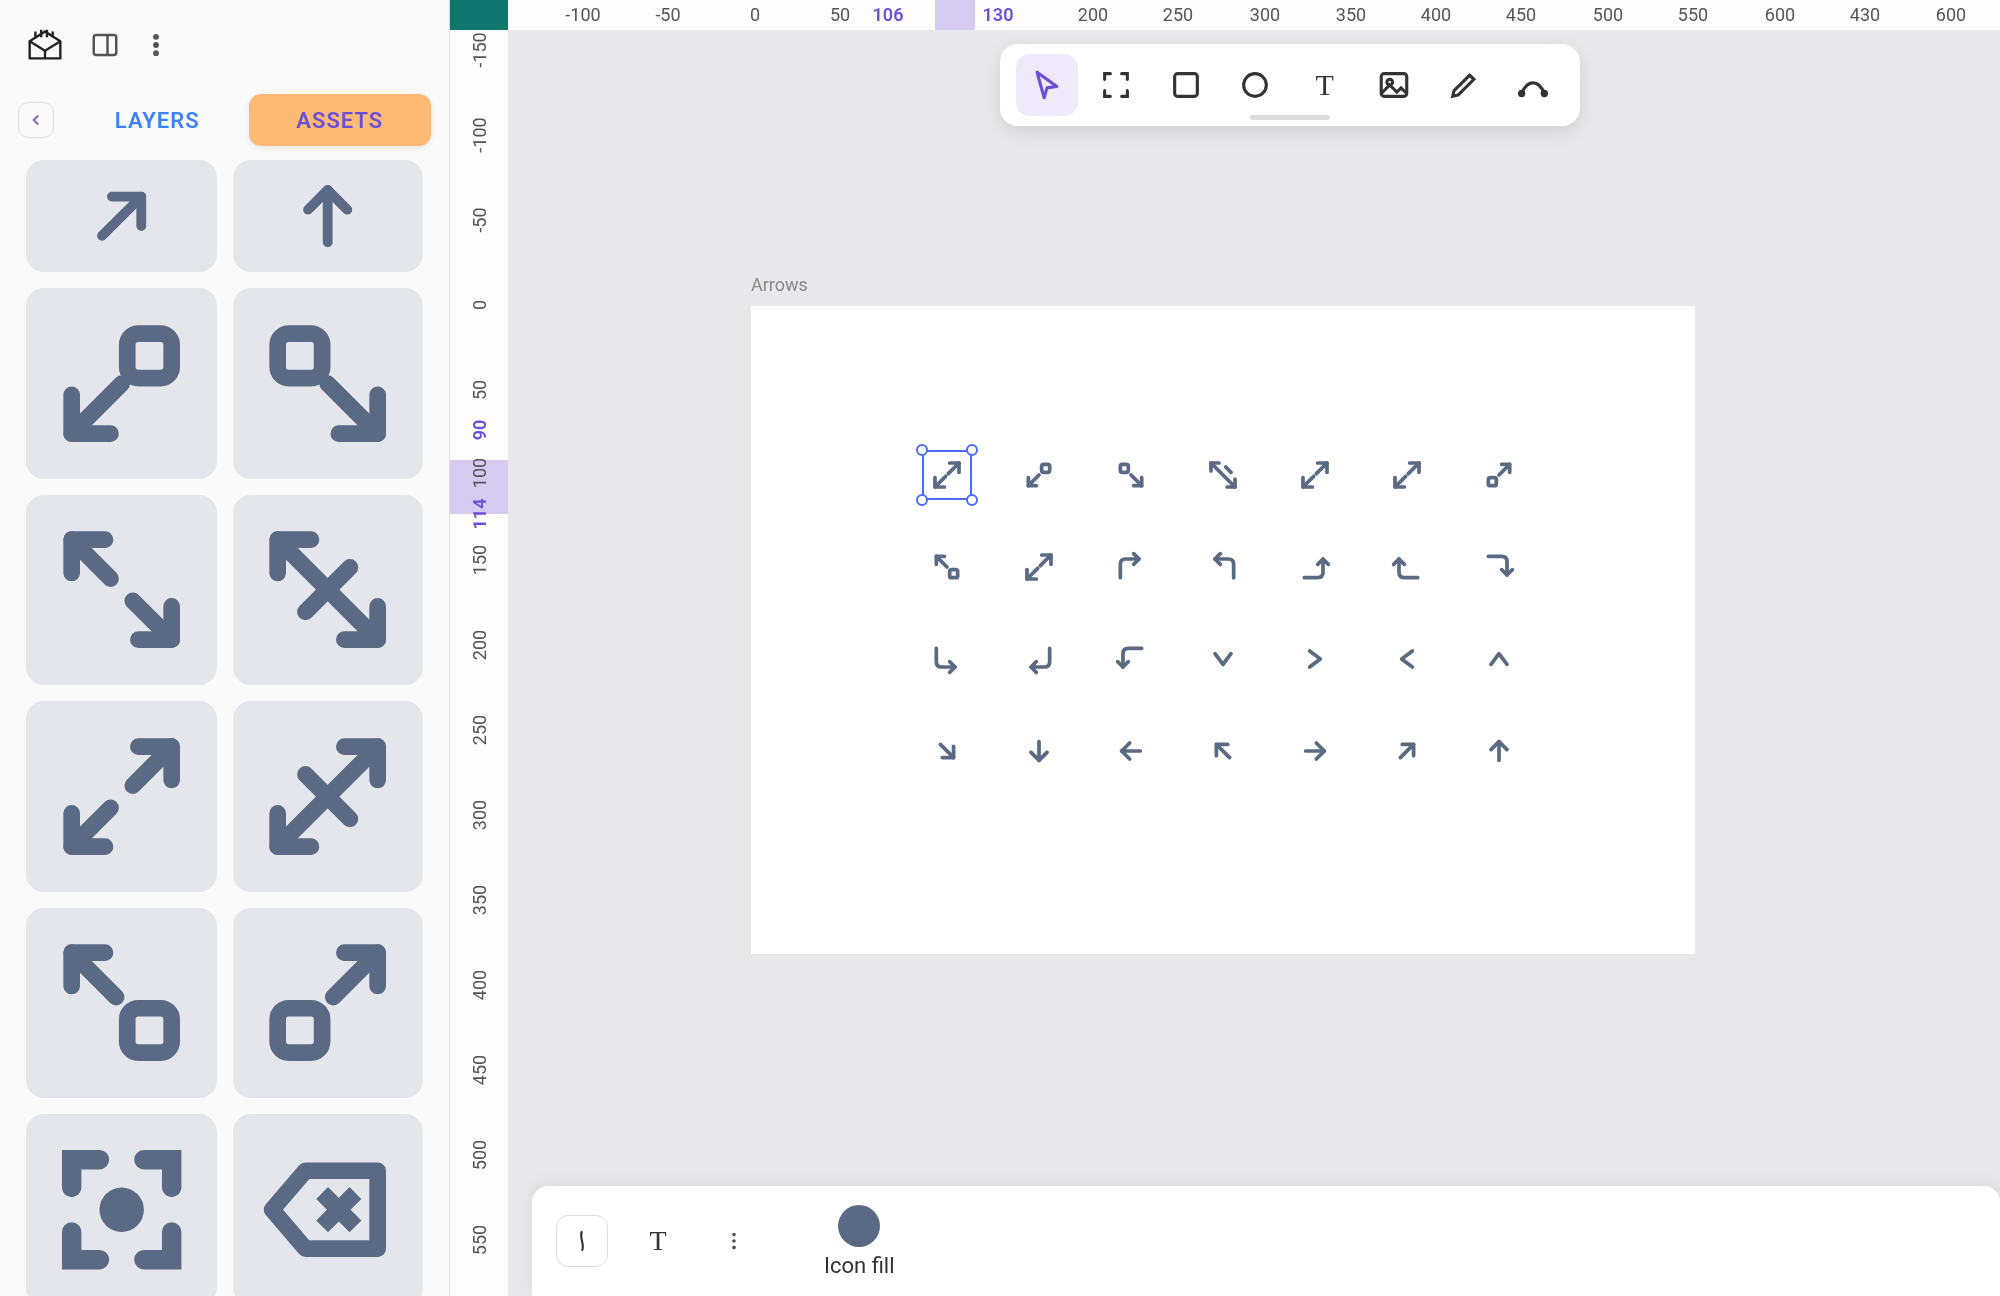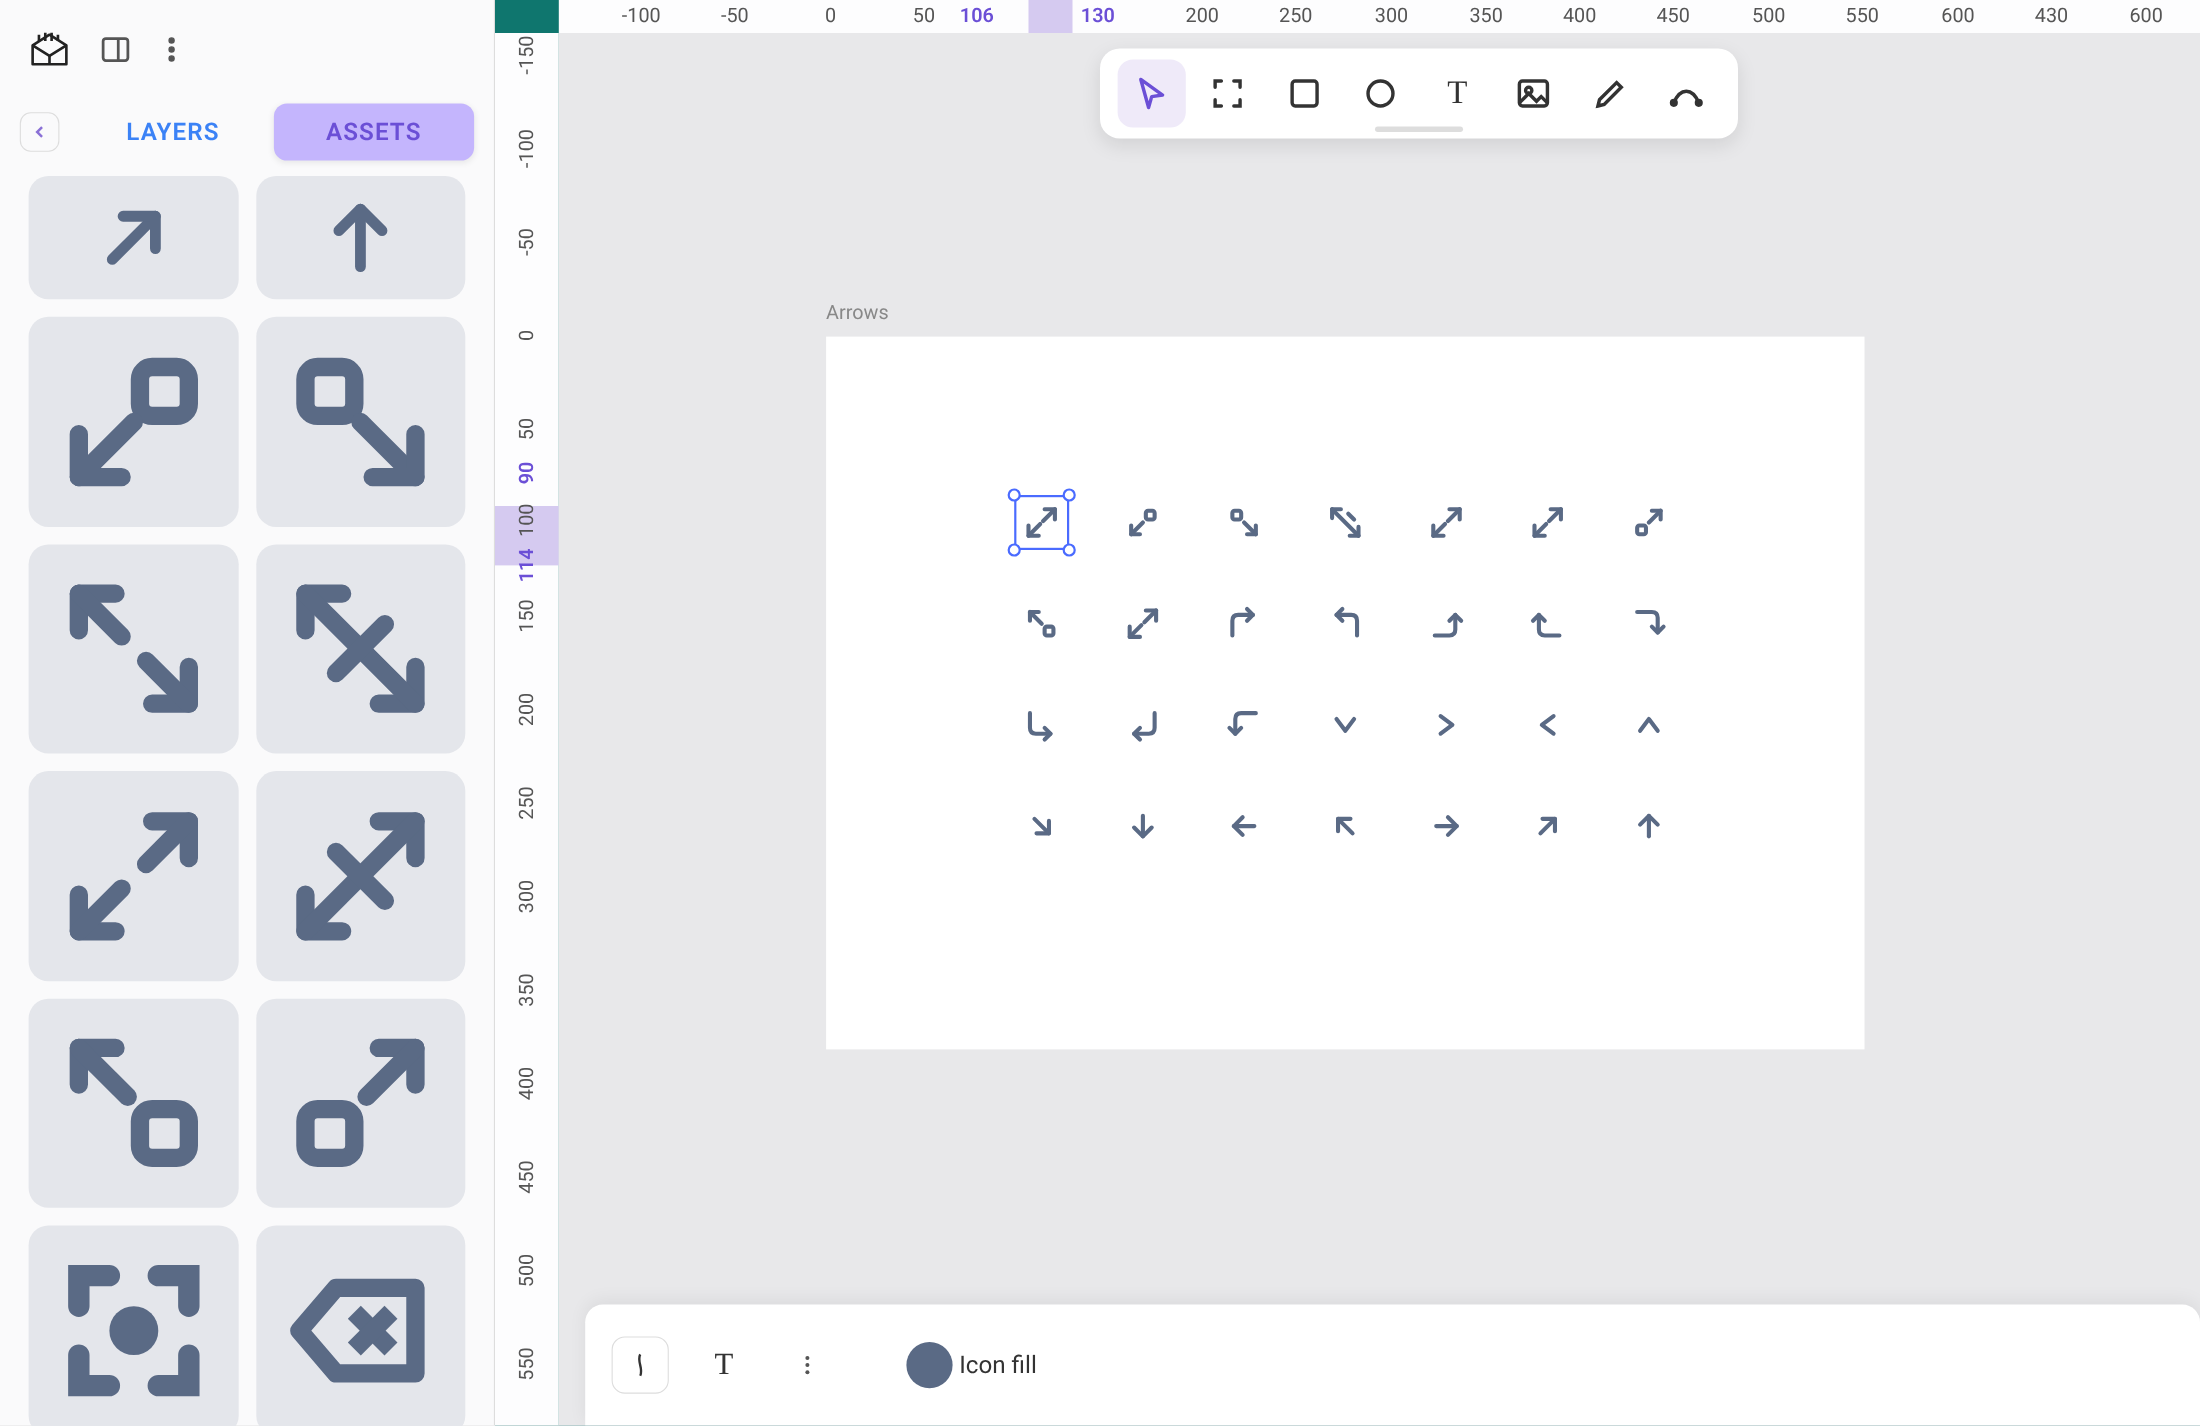--- a/index.html
+++ b/index.html
@@ -13,21 +13,21 @@
 .title-stack { flex: 1; display:flex; flex-direction:column; line-height:1.2; }
 .title-stack .sub { font-size: 20px; color: #777; font-weight:500; letter-spacing:0.5px;}
 .title-stack .main { font-size: 30px; color: #222; font-weight:500;}
 .hdr-btn { width:42px; height:42px; display:flex; align-items:center; justify-content:center; color:#555; border-radius:8px; }
 .hdr-btn svg { width:30px; height:30px; stroke:#555; }
 
 .tab-row { height: 60px; display:flex; align-items:center; padding: 0 18px; gap: 12px; }
 .tab-back { width:36px; height:36px; display:flex; align-items:center; justify-content:center; border:1px solid #ddd; border-radius:10px; color:#8a70d6; }
 .tabs { flex:1; display:flex; }
 .tab { flex:1; height:52px; display:flex; align-items:center; justify-content:center; font-size:22px; font-weight:600; letter-spacing:1px; color:#3b82f6; border-radius:12px; }
-.tab.active { background:#c4b5fd; color:#6b4fd6; box-shadow: 0 2px 6px rgba(0,0,0,.08);}
+.tab.active { background:#fdba74; color:#6b4fd6; box-shadow: 0 2px 6px rgba(0,0,0,.08);}
 .asset-scroll { flex:1; overflow-y:auto; padding: 10px 26px 20px 26px; display:grid; grid-template-columns: 1fr 1fr; gap: 16px; align-content:start;}
 .asset-scroll::-webkit-scrollbar { width:10px; }
 .asset-scroll::-webkit-scrollbar-thumb { background:#ccc; border-radius:6px;}
 .asset-tile { background:#e4e6eb; border-radius:18px; aspect-ratio:1/1; display:flex; align-items:center; justify-content:center; color:#5a6a85; }
 .asset-tile svg { width:70%; height:70%; }
 .asset-tile.short { aspect-ratio: 1.7/1;}
 
 
 .canvas-region { position:absolute; left:450px; top:0; right:0; bottom:0; background:#0f766e; }
 
@@ -57,21 +57,21 @@
 .ficon svg { width:32px; height:32px;}
 .ficon.selected { position:relative; }
 .ficon.selected::before { content:""; position:absolute; inset:6px; border:2px solid #4a6bff;}
 .ficon.selected .hnd { position:absolute; width:12px; height:12px; border:2px solid #4a6bff; background:#fff; border-radius:50%;}
 .h-tl{top:0;left:0;} .h-tr{top:0;right:0;} .h-bl{bottom:0;left:0;} .h-br{bottom:0;right:0;}
 
 
 .bottom-bar { position:absolute; left:24px; right:0; bottom:0; height:110px; background:#fff; border-top-left-radius:16px; border-top-right-radius:16px; box-shadow:0 -4px 16px rgba(0,0,0,.06); display:flex; align-items:center; padding:0 24px; gap:24px;}
 .bbtn { width:52px; height:52px; border:1px solid #ddd; border-radius:12px; display:flex; align-items:center; justify-content:center; color:#333;}
 .bbtn.plain { border:none;}
-.fill-block { display:flex; flex-direction:row; align-items:center; gap:6px; margin-left:40px;}
+.fill-block { display:flex; flex-direction:column; align-items:center; gap:6px; margin-left:40px;}
 .swatch { width:42px; height:42px; border-radius:50%; background:#5a6a85;}
 .fill-label { font-size:22px; color:#333;}
 </style>
 </head>
 <body>
 
 <div class="left-panel">
   <div class="left-header">
     <div class="logo-box">
       <svg viewBox="0 0 48 48" fill="none" stroke="#222" stroke-width="2.5" stroke-linejoin="round">

